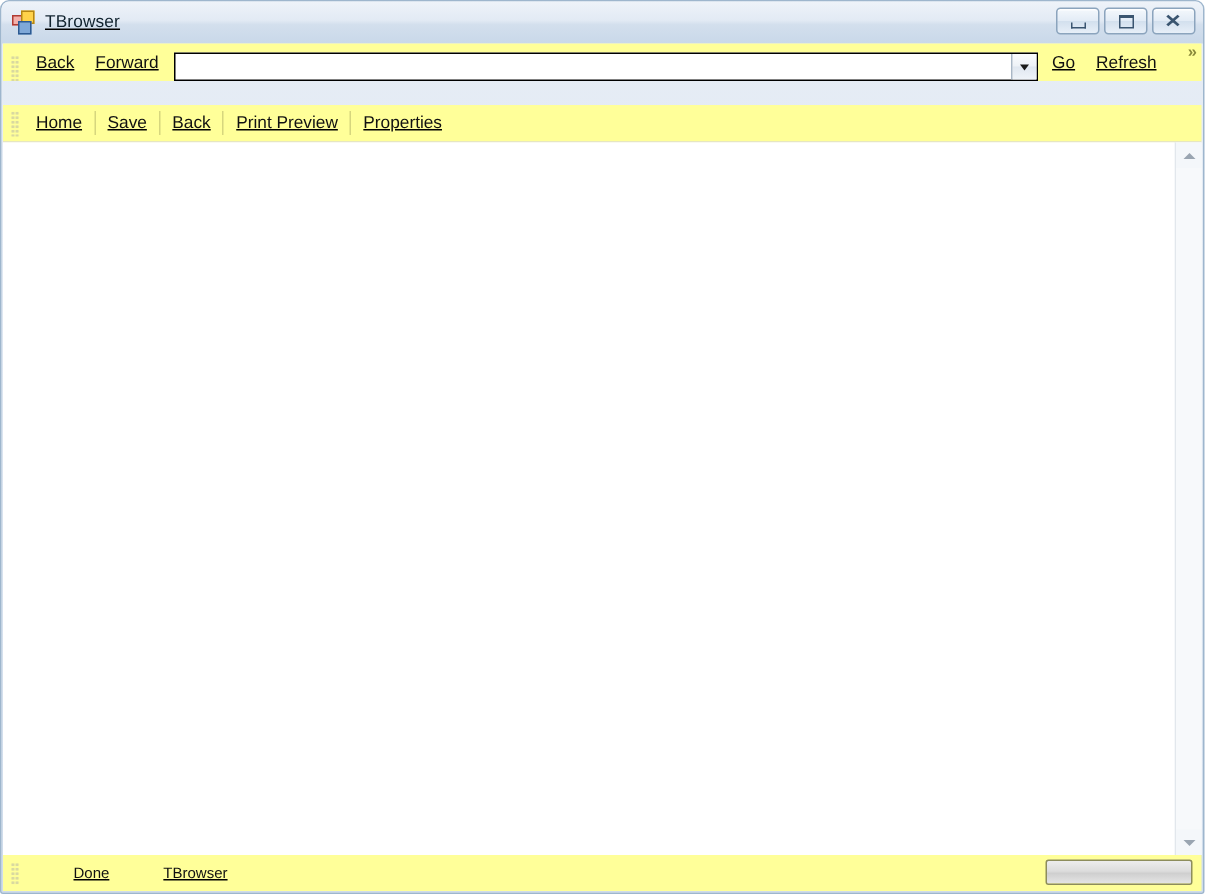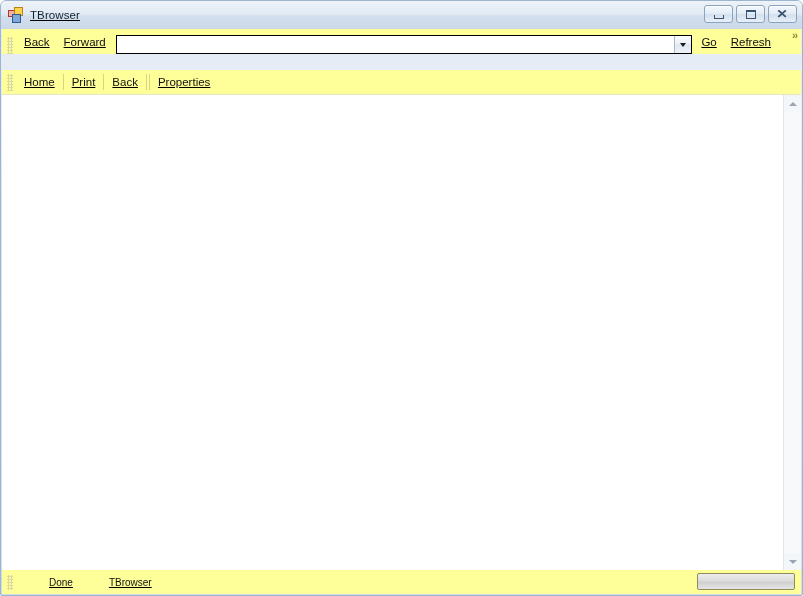--- a/index.html
+++ b/index.html
@@ -351,24 +351,25 @@
     <div class="tool-item">Go</div>
     <div class="tool-item" style="padding-right:30px;">Refresh</div>
     <div class="overflow-chevron">»</div>
   </div>
 
   <div class="toolstrip toolstrip-2">
     <div class="grip"></div>
 
     <div class="tool-item">Home</div>
     <div class="tool-sep"></div>
-    <div class="tool-item">Print</div>
+    <div class="tool-item">Save</div>
     <div class="tool-sep"></div>
     <div class="tool-item">Back</div>
     <div class="tool-sep"></div>
+    <div class="tool-item">Print Preview</div>
     <div class="tool-sep"></div>
     <div class="tool-item">Properties</div>
   </div>
 
   <div class="content-row">
     <div class="page-area"></div>
     <div class="vscroll">
       <div class="scroll-arrow">
         <span class="arrow-up"></span>
       </div>

